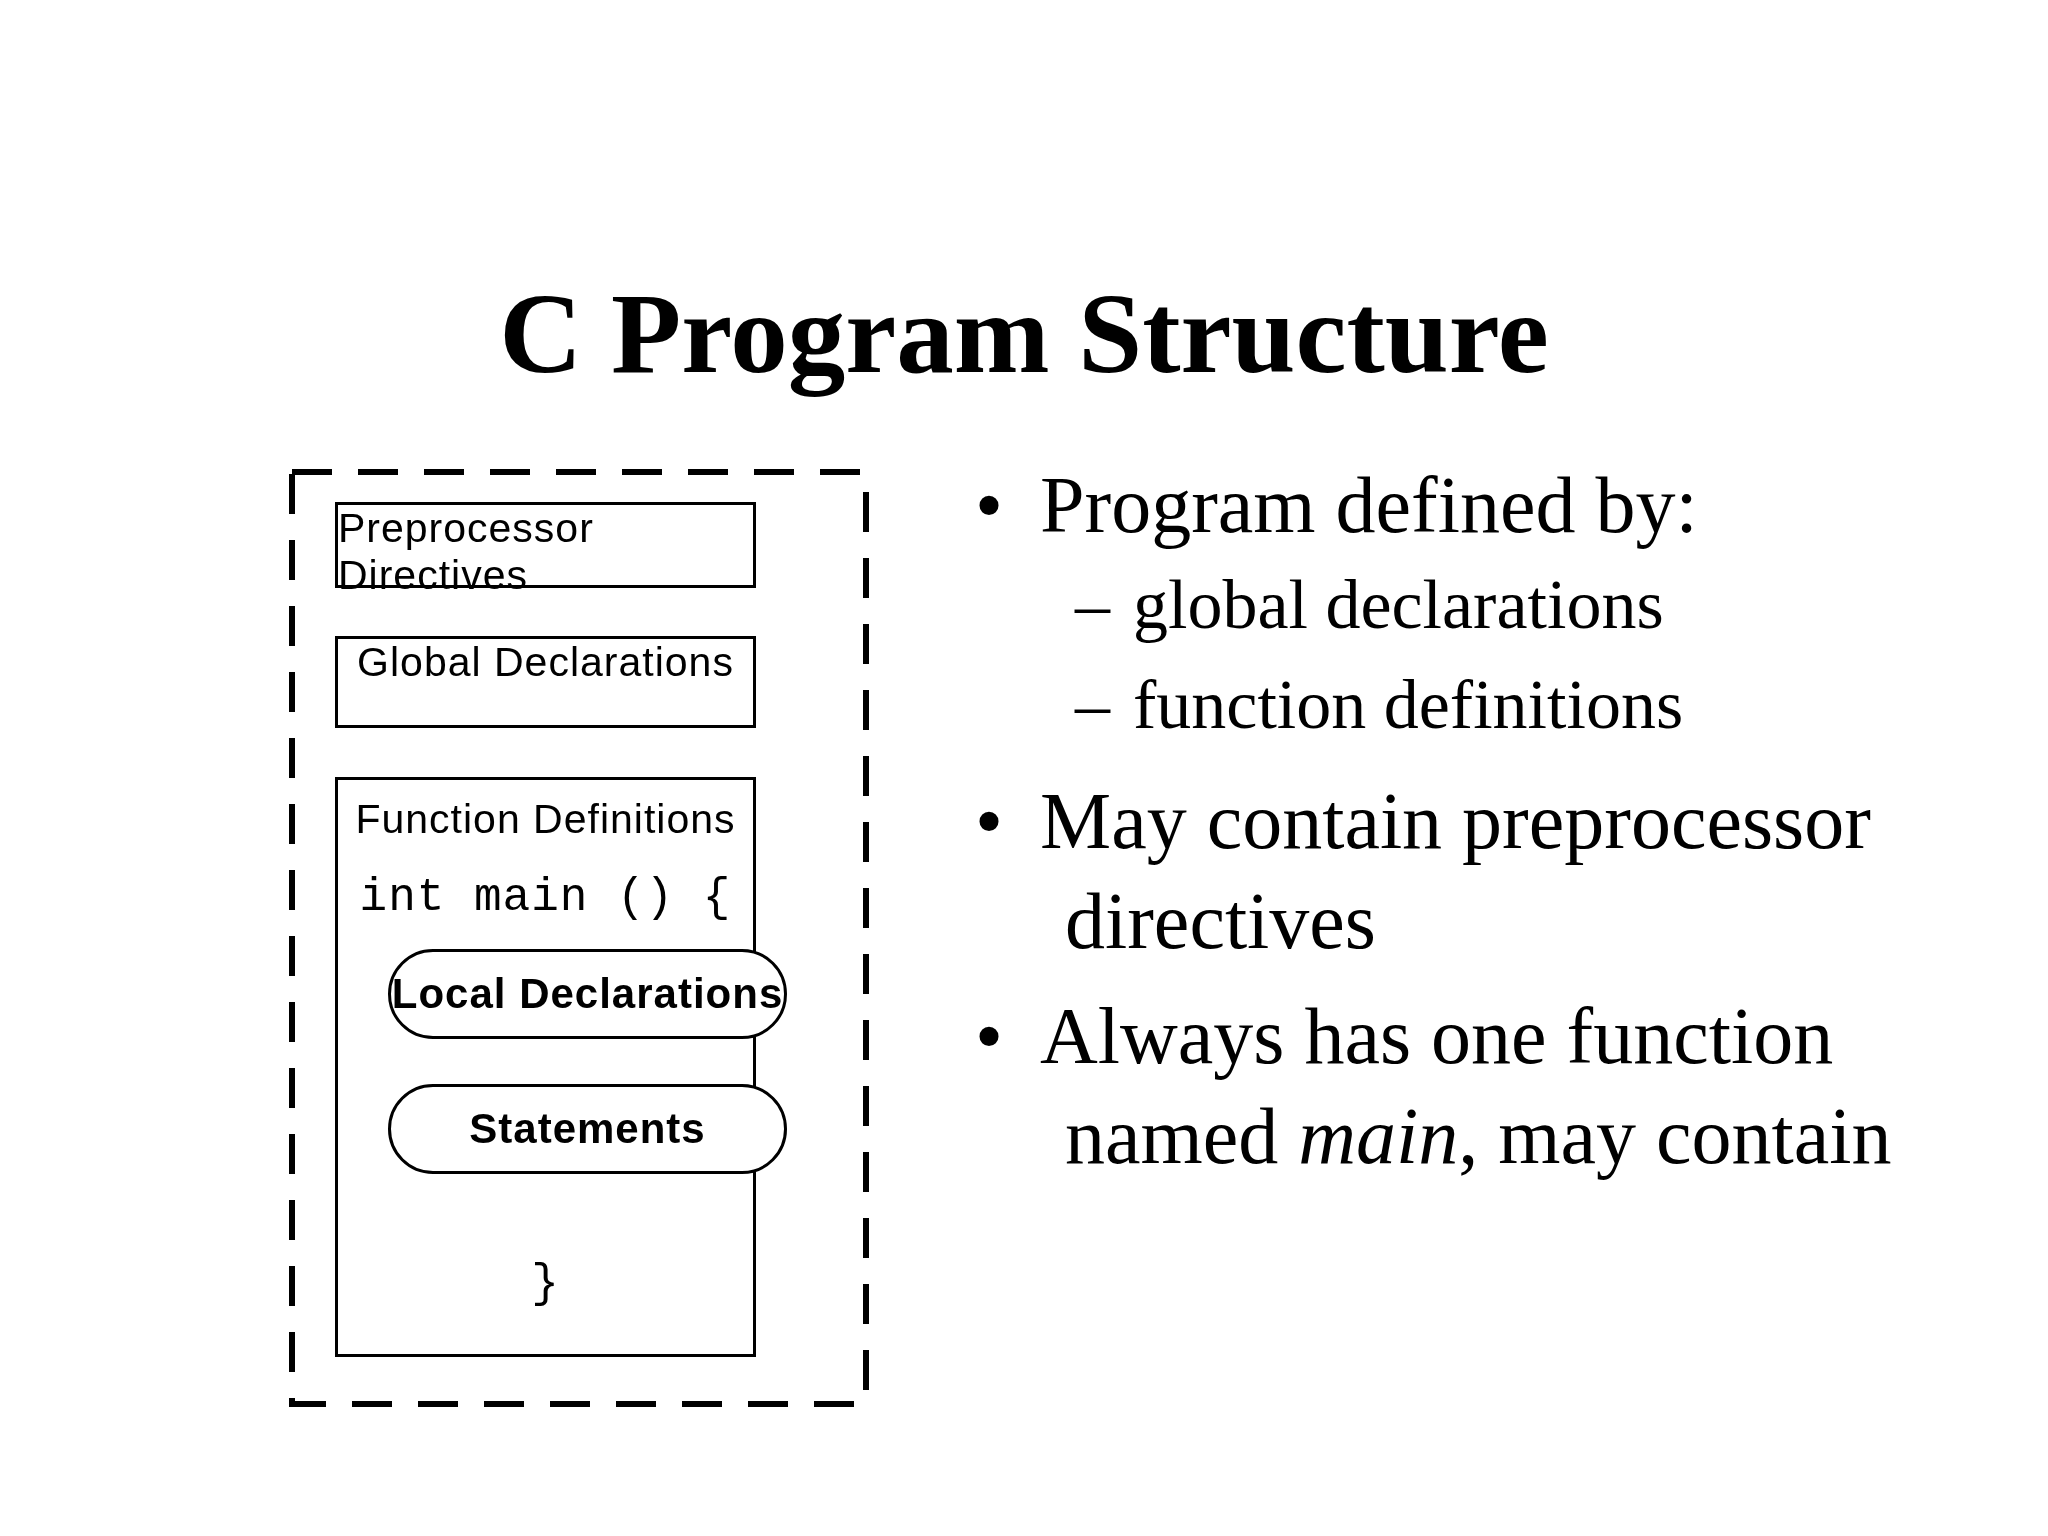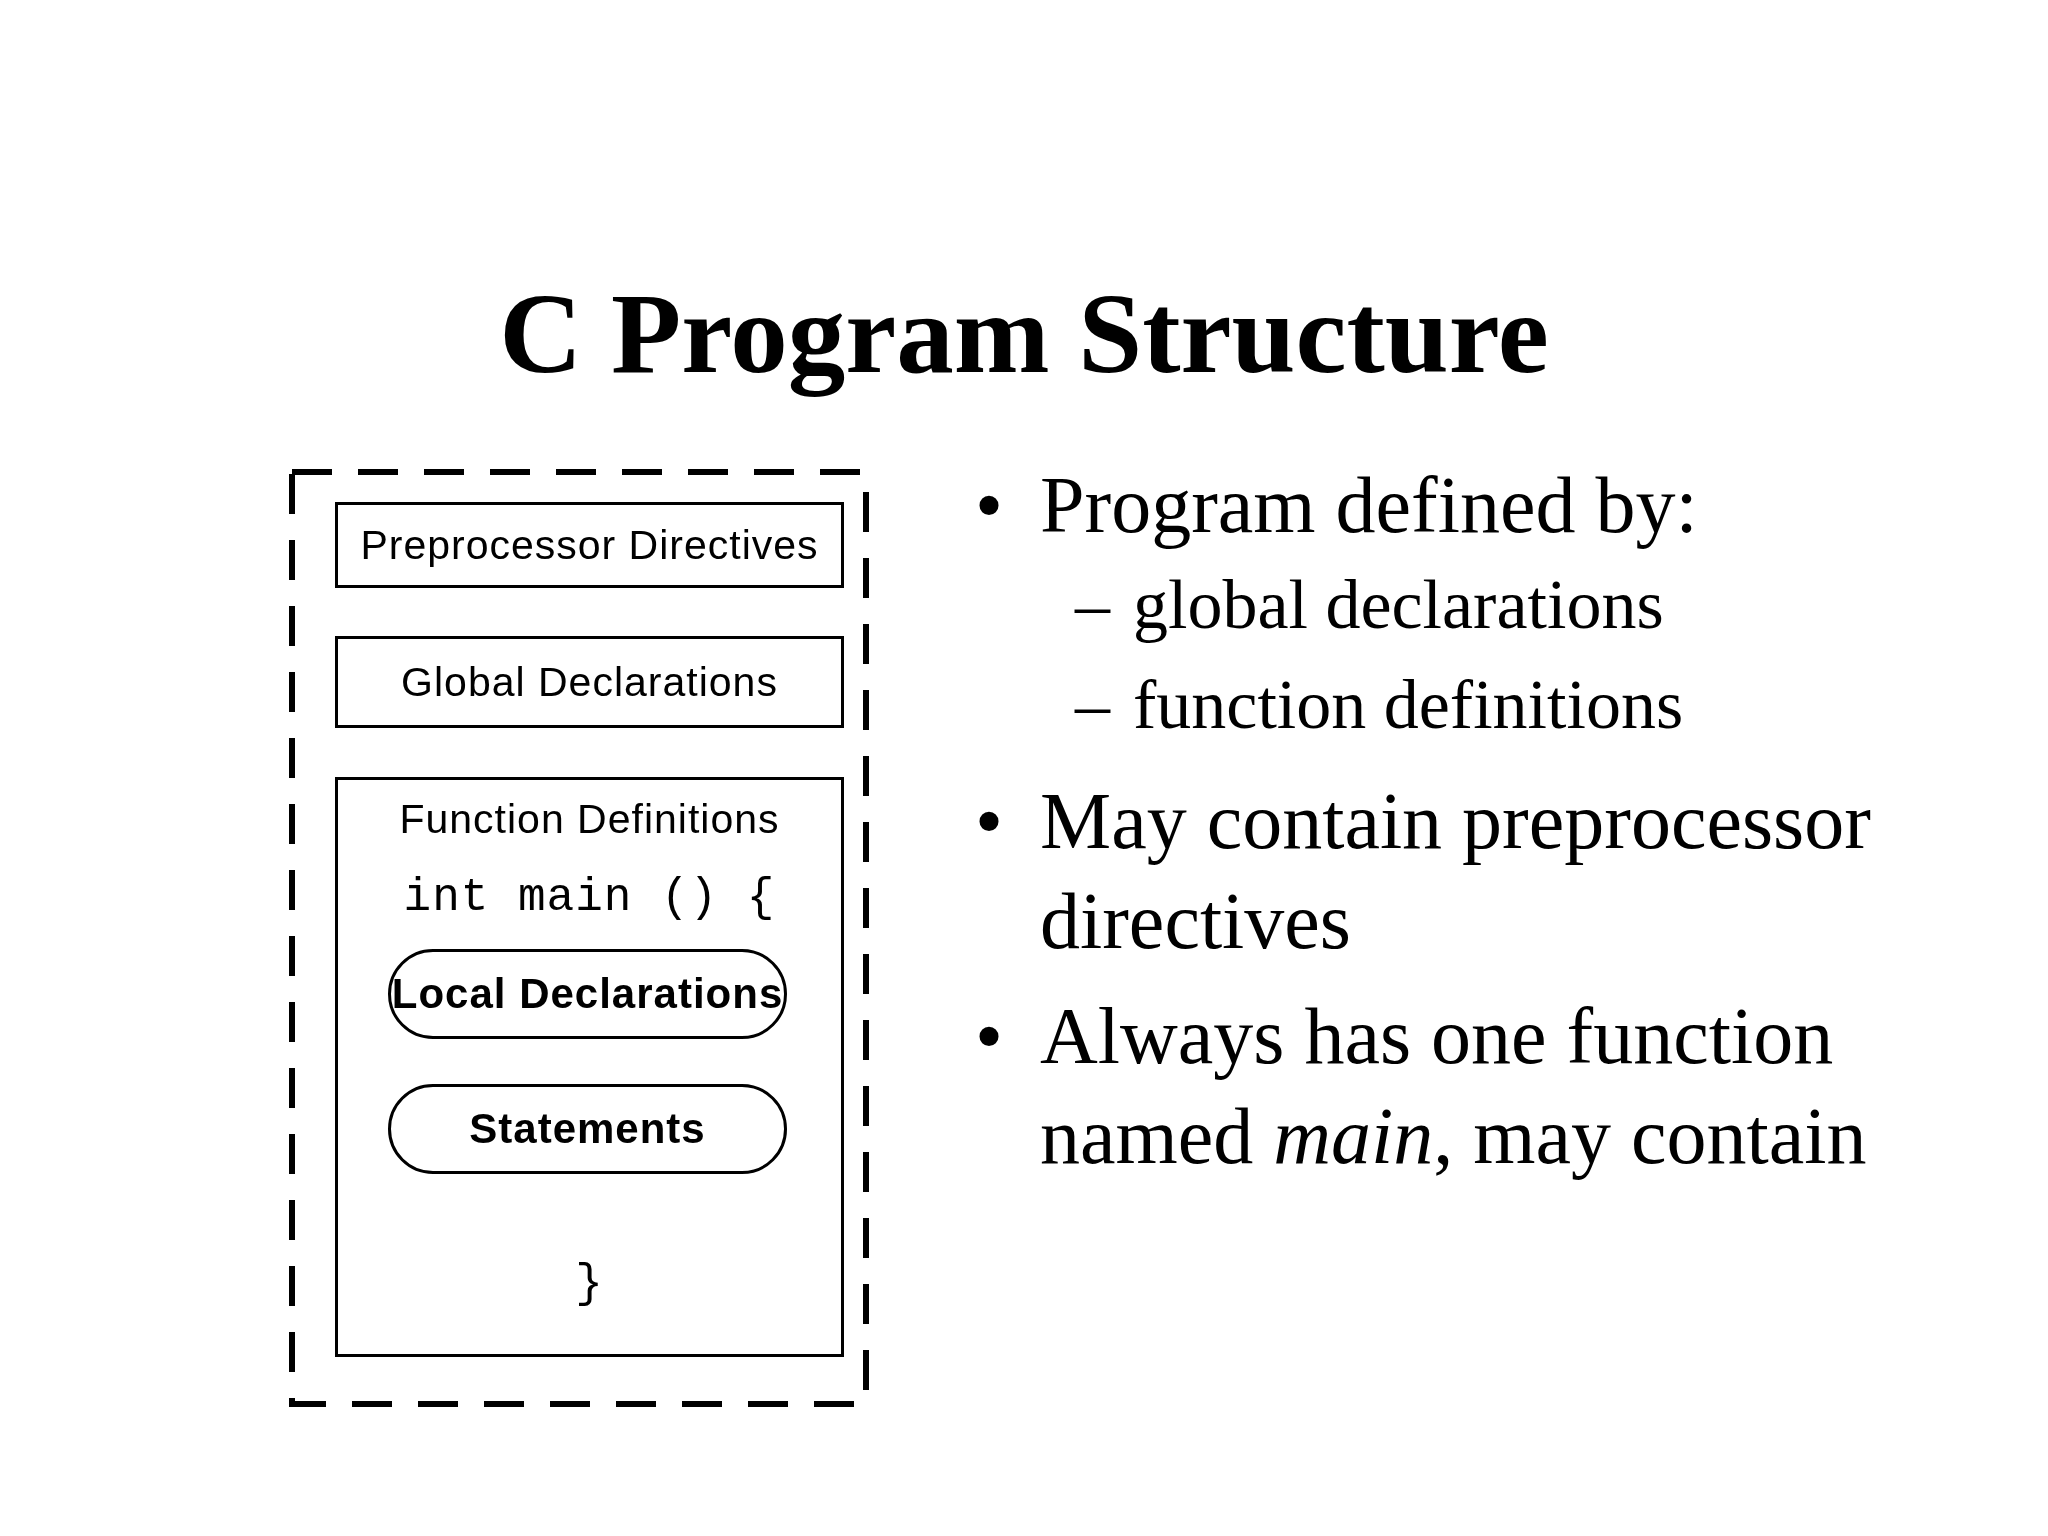--- a/index.html
+++ b/index.html
@@ -33,28 +33,28 @@
   .dashed-frame {
     position: absolute;
     left: 288px;
     top: 468px;
     width: 582px;
     height: 940px;
   }
   .solid-box {
     position: absolute;
     left: 335px;
-    width: 509px;
+    width: 421px;
     border: 3px solid #000;
     box-sizing: border-box;
     background: #fff;
     font-family: "Liberation Sans", sans-serif;
     font-size: 41px;
     display: flex;
-    align-items: center;
+    align-items: flex-start;
     justify-content: center;
     letter-spacing: 1px;
   }
   .box-preprocessor { top: 502px; height: 86px; }
   .box-global       { top: 636px; height: 92px; }
   .box-function {
     top: 777px;
     height: 580px;
     display: block;
   }
@@ -105,21 +105,21 @@
     width: 960px;
     font-family: "Liberation Serif", serif;
     font-size: 80px;
     line-height: 100px;
   }
   .main-line { display: flex; }
   .marker {
     flex: none;
     width: 65px;
   }
-  .cont { margin-left: 65px; }
+  .cont { margin-left: 90px; }
   .sub-line {
     display: flex;
     margin-left: 100px;
     font-size: 70px;
     line-height: 100px;
   }
   .sub-marker {
     flex: none;
     width: 58px;
   }

